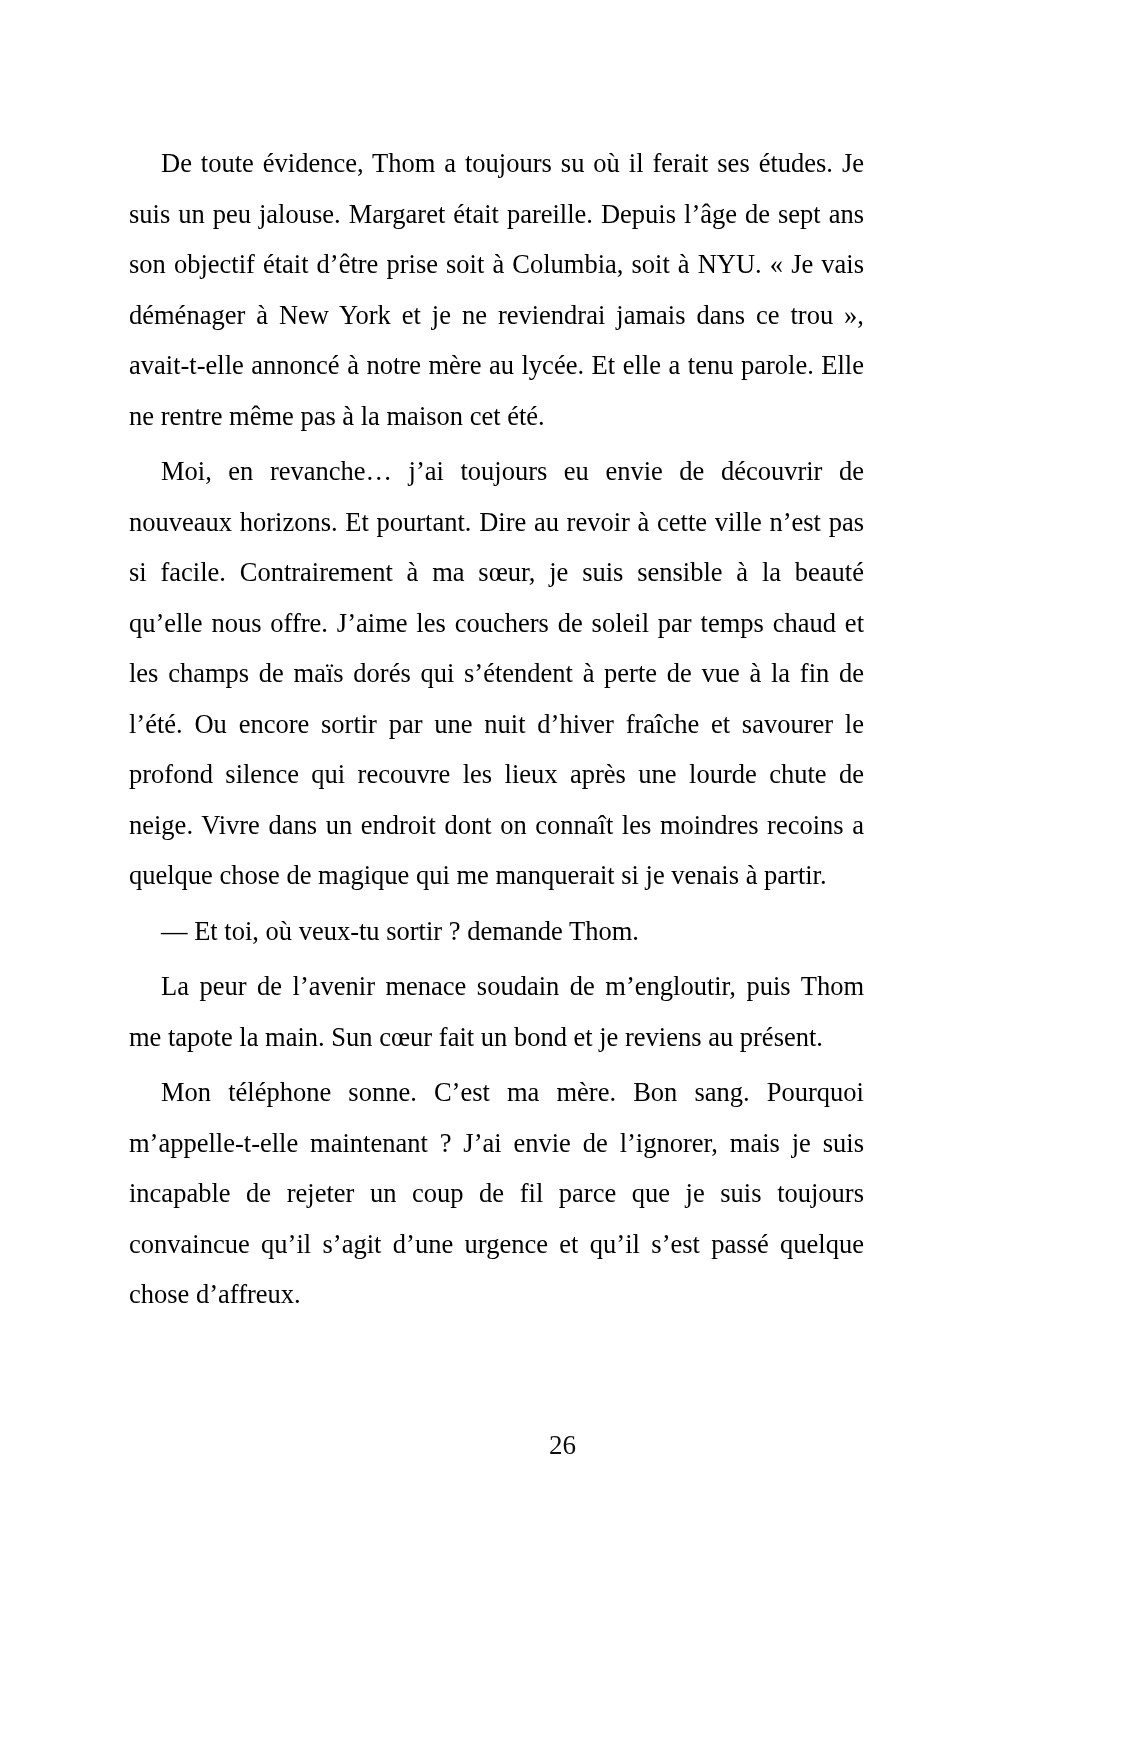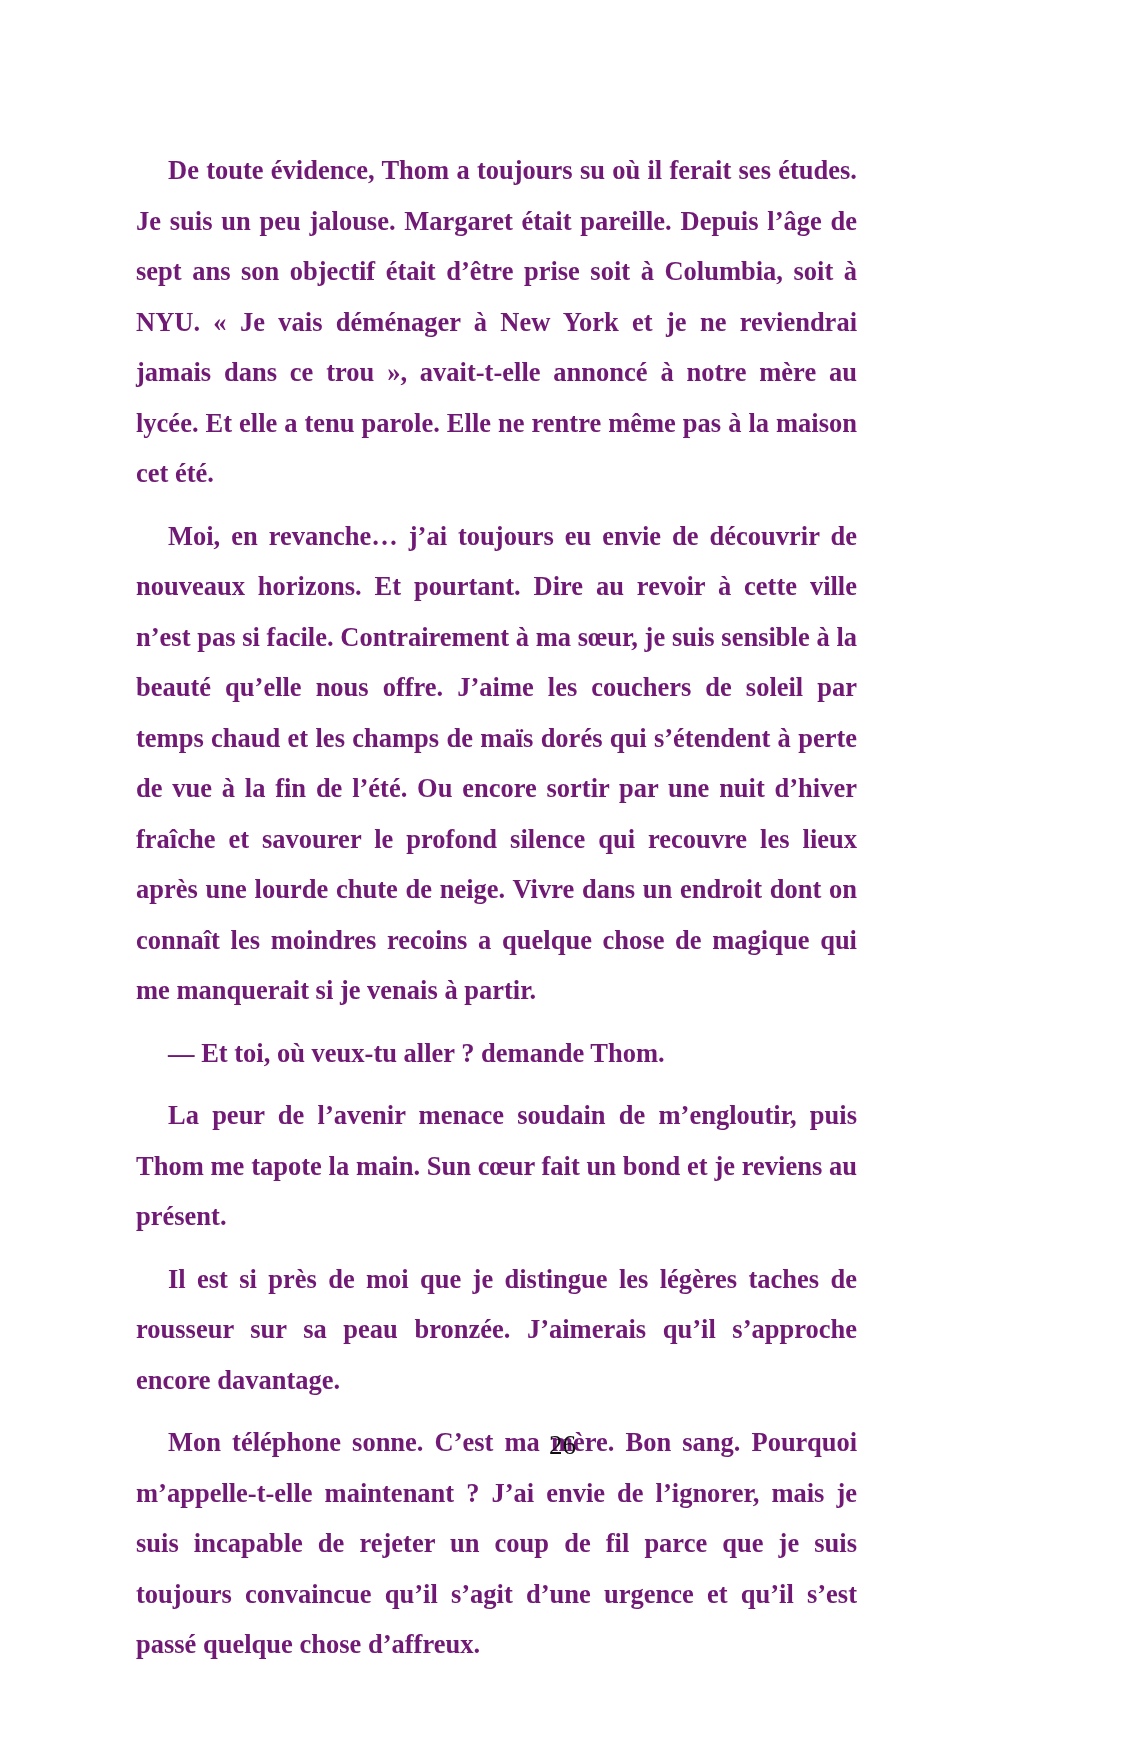--- a/index.html
+++ b/index.html
@@ -18,26 +18,25 @@
   .text-column {
     position: absolute;
     left: 124px;
     top: 133px;
     width: 745px;
   }
   .para {
     font-family: "Liberation Serif", "DejaVu Serif", serif;
     font-size: 26.5px;
     line-height: 50.5px;
-    color: #701a75;
+    color: #000000;
     text-align: justify;
     text-justify: inter-word;
-    margin: 12px;
+    margin: 5px;
     text-indent: 32px;
-    font-weight: bold;
     -webkit-font-smoothing: antialiased;
   }
   .para.dash {
     text-indent: 32px;
   }
   .page-number {
     position: absolute;
     left: 0;
     right: 0;
     top: 1430px;
@@ -47,19 +46,18 @@
     color: #0f0f10;
   }
 </style>
 </head>
 <body>
 
 <div class="page">
   <div class="text-column">
     <p class="para">De toute évidence, Thom a toujours su où il ferait ses études. Je suis un peu jalouse. Margaret était pareille. Depuis l’âge de sept ans son objectif était d’être prise soit à Columbia, soit à NYU. « Je vais déménager à New York et je ne reviendrai jamais dans ce trou », avait-t-elle annoncé à notre mère au lycée. Et elle a tenu parole. Elle ne rentre même pas à la maison cet été.</p>
     <p class="para">Moi, en revanche… j’ai toujours eu envie de découvrir de nouveaux horizons. Et pourtant. Dire au revoir à cette ville n’est pas si facile. Contrairement à ma sœur, je suis sensible à la beauté qu’elle nous offre. J’aime les couchers de soleil par temps chaud et les champs de maïs dorés qui s’étendent à perte de vue à la fin de l’été. Ou encore sortir par une nuit d’hiver fraîche et savourer le profond silence qui recouvre les lieux après une lourde chute de neige. Vivre dans un endroit dont on connaît les moindres recoins a quelque chose de magique qui me manquerait si je venais à partir.</p>
-    <p class="para dash">— Et toi, où veux-tu aller ? demande Thom.</p>
+    <p class="para dash">— Et toi, où veux-tu sortir ? demande Thom.</p>
     <p class="para">La peur de l’avenir menace soudain de m’engloutir, puis Thom me tapote la main. Sun cœur fait un bond et je reviens au présent.</p>
-    <p class="para">Il est si près de moi que je distingue les légères taches de rousseur sur sa peau bronzée. J’aimerais qu’il s’approche encore davantage.</p>
     <p class="para">Mon téléphone sonne. C’est ma mère. Bon sang. Pourquoi m’appelle-t-elle maintenant ? J’ai envie de l’ignorer, mais je suis incapable de rejeter un coup de fil parce que je suis toujours convaincue qu’il s’agit d’une urgence et qu’il s’est passé quelque chose d’affreux.</p>
   </div>
   <div class="page-number">26</div>
 </div>
 
 </body></html>

